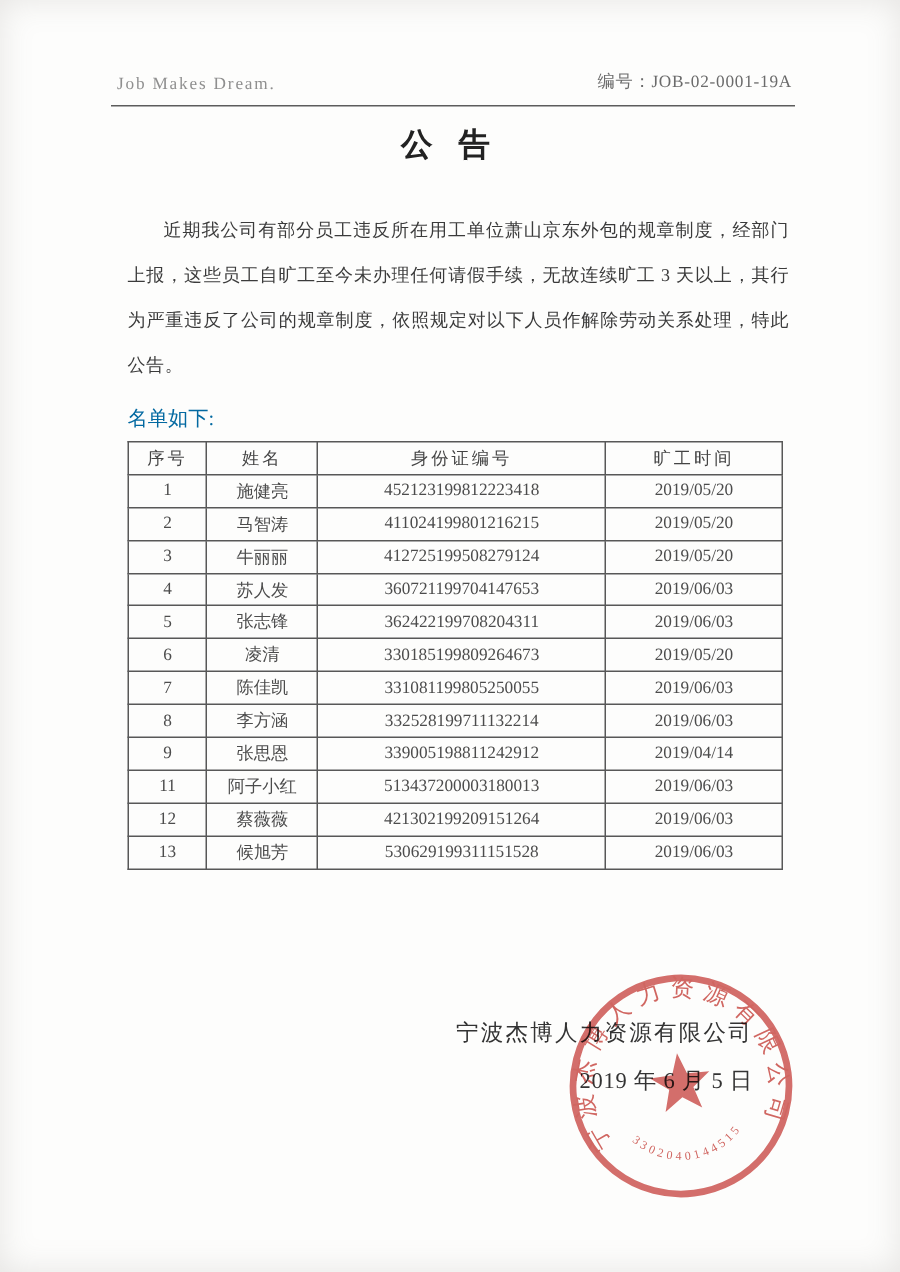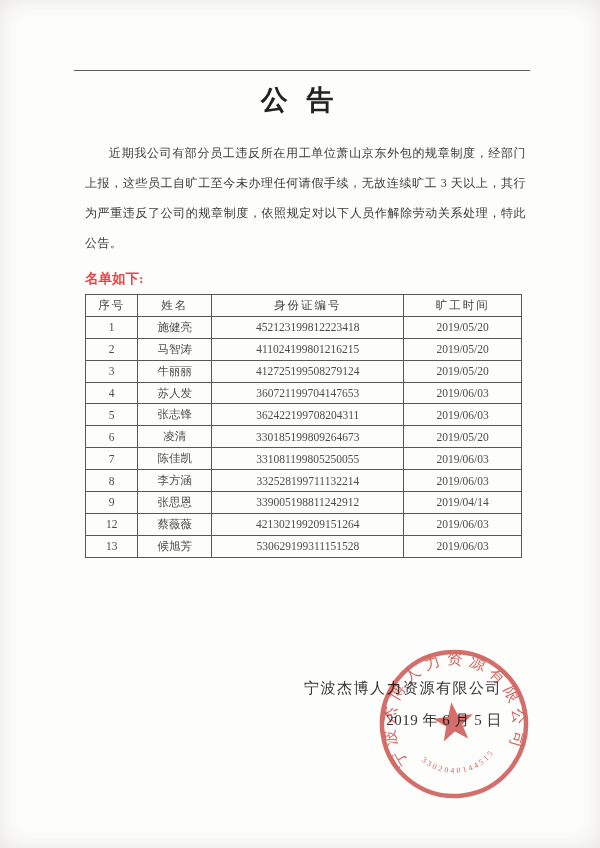--- a/index.html
+++ b/index.html
@@ -41,21 +41,21 @@
     top: 70px; left: 74px; right: 70px;
     border: none;
     border-top: 1.4px solid #5c5c5c;
   }
 
   
   .doc-title {
     position: absolute;
     top: 82px; left: 0; right: 0;
     text-align: center;
-    font-size: 27px;
+    font-size: 21px;
     font-weight: bold;
     letter-spacing: 6px;
     color: #222;
   }
 
   
   .body-paragraph {
     position: absolute;
     top: 138px; left: 85px;
     width: 441px;
@@ -63,22 +63,22 @@
     line-height: 30px;
     text-align: justify;
     text-indent: 2em;
     color: #3b3b3b;
     letter-spacing: 0.4px;
   }
   .list-intro {
     position: absolute;
     top: 270px; left: 85px;
     font-size: 13.5px;
-    font-weight: bold;
-    color: #ef4444;
+    font-weight: normal;
+    color: #0369a1;
   }
 
   
   .roster-table-wrap {
     position: absolute;
     top: 294px; left: 85px;
     width: 437px;
   }
   table.roster {
     width: 100%;
@@ -139,20 +139,24 @@
   .seal .fill   { fill: #cc4f4b; }
   .seal text    { fill: #c8453f; font-family: "Liberation Serif", serif; }
   .seal-company-arc { font-size: 16px; letter-spacing: 5.5px; }
   .seal-serial-arc  { font-size: 8px; letter-spacing: 2.4px; }
 </style>
 </head>
 <body>
 
 <div class="page">
 
+  <div class="doc-header">
+    <span class="slogan">Job Makes Dream.</span>
+    <span class="doc-number"><span>编号：</span><span>JOB-02-0001-19A</span></span>
+  </div>
   <hr class="header-rule">
 
   <div class="doc-title">公  告</div>
 
   <p class="body-paragraph">近期我公司有部分员工违反所在用工单位萧山京东外包的规章制度，经部门上报，这些员工自旷工至今未办理任何请假手续，无故连续旷工 3 天以上，其行为严重违反了公司的规章制度，依照规定对以下人员作解除劳动关系处理，特此公告。</p>
 
   <div class="list-intro">名单如下:</div>
 
   <div class="roster-table-wrap">
     <table class="roster">
@@ -219,20 +223,26 @@
             <td>332528199711132214</td>
             <td>2019/06/03</td>
           </tr>
           <tr>
             <td>9</td>
             <td>张思恩</td>
             <td>339005198811242912</td>
             <td>2019/04/14</td>
           </tr>
           <tr>
+            <td>11</td>
+            <td>阿子小红</td>
+            <td>513437200003180013</td>
+            <td>2019/06/03</td>
+          </tr>
+          <tr>
             <td>12</td>
             <td>蔡薇薇</td>
             <td>421302199209151264</td>
             <td>2019/06/03</td>
           </tr>
           <tr>
             <td>13</td>
             <td>候旭芳</td>
             <td>530629199311151528</td>
             <td>2019/06/03</td>

